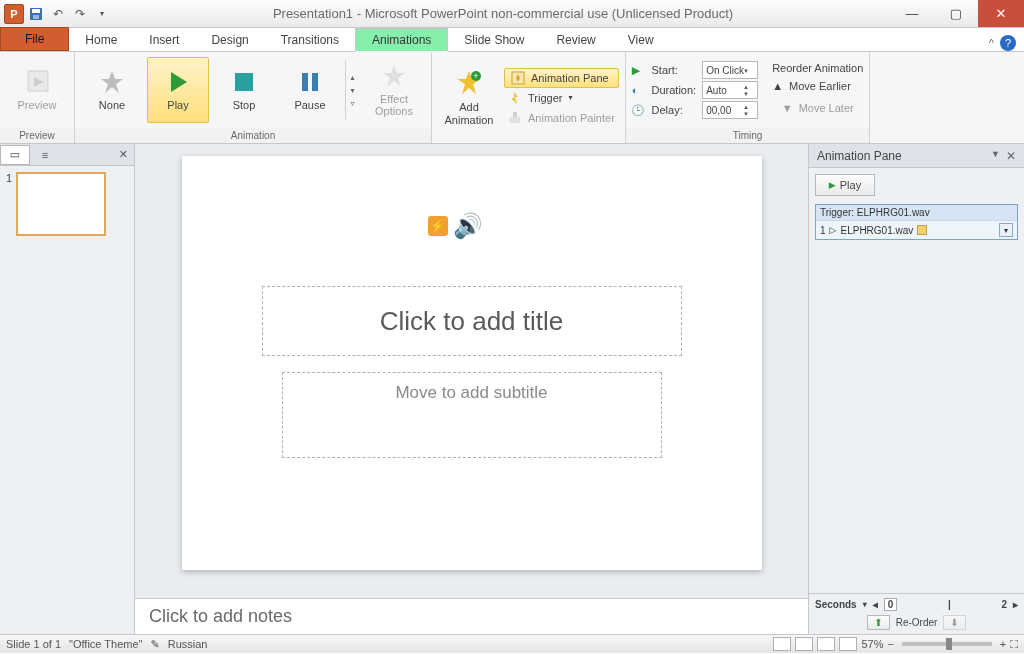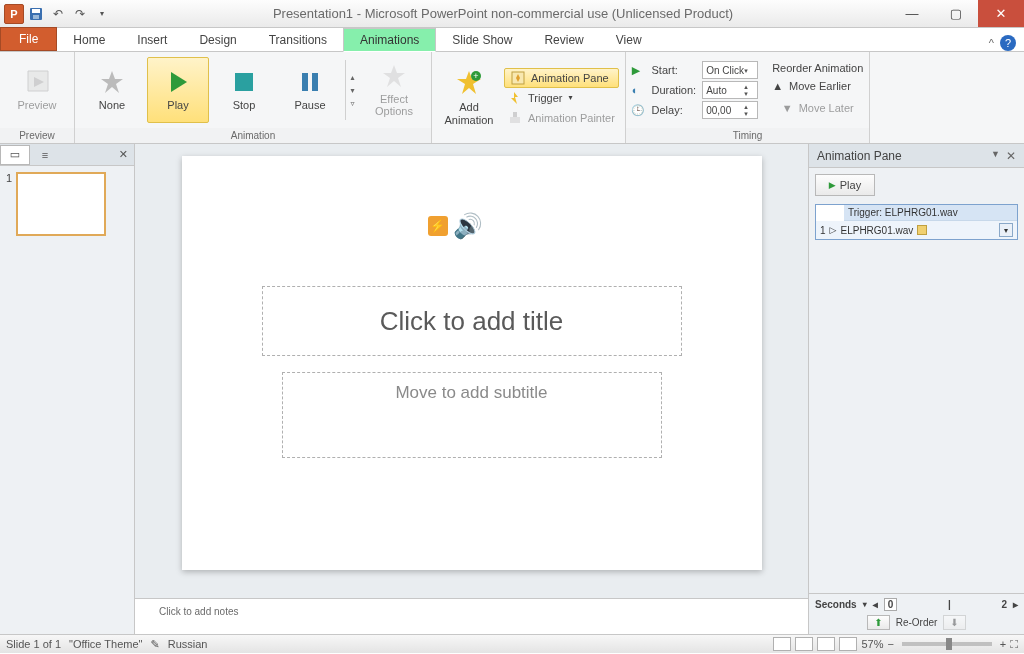--- a/index.html
+++ b/index.html
@@ -11,21 +11,21 @@
 .qat-app { width: 20px; height: 20px; background: #d25d2e; border: 1px solid #a54a25; border-radius: 2px; display: flex; align-items: center; justify-content: center; color: #fff; font-weight: bold; font-size: 11px; }
 .qat-btn { width: 20px; height: 20px; display: flex; align-items: center; justify-content: center; color: #555; font-size: 12px; cursor: pointer; }
 .title-text { flex: 1; text-align: center; color: #6a6a6a; font-size: 13px; }
 .win-controls { display: flex; height: 100%; }
 .win-btn { width: 44px; display: flex; align-items: center; justify-content: center; font-size: 13px; color: #444; }
 .win-btn.close { background: #c94f3d; color: #fff; width: 46px; }
 
 
 .tabs { height: 24px; background: #fff; display: flex; align-items: flex-end; border-bottom: 1px solid #c7c7c7; }
 .tab { padding: 4px 16px; font-size: 12px; color: #444; cursor: pointer; }
-.tab.file { background: #d25d2e; color: #ffffff; border-radius: 0; padding: 4px 18px; border: 1px solid #a54a25; margin-top: 12px; }
+.tab.file { background: #d25d2e; color: #0f172a; border-radius: 0; padding: 4px 24px; border: 1px solid #a54a25; margin-top: 12px; }
 .tab.active { border: 1px solid #c7c7c7; border-bottom: 1px solid #fff; background: #86efac; margin-bottom: -1px; color: #333; margin-top: 44px; }
 .tabs-spacer { flex: 1; }
 .tabs-right { display: flex; gap: 6px; padding-right: 8px; align-items: center; }
 .help-icon { width: 16px; height: 16px; background: #2a6ac1; border-radius: 50%; color: #fff; font-size: 11px; display: flex; align-items: center; justify-content: center; }
 
 
 .ribbon { height: 92px; background: #f5f6f7; border-bottom: 1px solid #c7c7c7; display: flex; }
 .group { border-right: 1px solid #d0d0d0; display: flex; flex-direction: column; }
 .group-body { flex: 1; display: flex; align-items: center; padding: 2px 6px; gap: 4px; }
 .group-label { font-size: 10px; color: #6a6a6a; text-align: center; padding: 2px 0; background: #f1f2f3; }
@@ -53,29 +53,29 @@
 .thumb-slide { width: 90px; height: 64px; background: #fff; border: 2px solid #e0a958; }
 
 .slide-area { flex: 1; display: flex; flex-direction: column; background: #e9edf0; }
 .canvas-wrap { flex: 1; display: flex; align-items: flex-start; justify-content: center; padding: 12px; }
 .canvas { width: 580px; height: 414px; background: #fff; box-shadow: 0 2px 6px rgba(0,0,0,0.25); position: relative; }
 .slide-icons { position: absolute; top: 56px; left: 246px; display: flex; gap: 6px; align-items: center; }
 .lightning { width: 20px; height: 20px; background: #f0a030; border-radius: 3px; display: flex; align-items: center; justify-content: center; color: #fff; font-size: 12px; }
 .speaker { font-size: 24px; color: #bcbcbc; }
 .title-box { position: absolute; top: 130px; left: 80px; right: 80px; height: 70px; border: 1px dashed #b0b0b0; display: flex; align-items: center; justify-content: center; font-size: 26px; color: #5a5a5a; font-family: Calibri, sans-serif; }
 .subtitle-box { position: absolute; top: 216px; left: 100px; right: 100px; height: 86px; border: 1px dashed #b0b0b0; display: flex; align-items: flex-start; justify-content: center; padding-top: 10px; font-size: 17px; color: #8a8a8a; font-family: Calibri, sans-serif; }
-.notes { height: 36px; background: #fff; border-top: 1px solid #c7c7c7; padding: 6px 24px; font-size: 10px; color: #6a6a6a; font-family: Calibri, sans-serif;}
+.notes { height: 36px; background: #fff; border-top: 1px solid #c7c7c7; padding: 6px 14px; font-size: 18px; color: #6a6a6a; font-family: Calibri, sans-serif;}
 
 .anim-pane { width: 216px; background: #eef1f4; border-left: 1px solid #c7c7c7; display: flex; flex-direction: column; }
 .pane-header { height: 24px; display: flex; align-items: center; padding: 0 8px; font-size: 12px; color: #444; background: #dde3e8; border-bottom: 1px solid #c7c7c7; }
 .pane-header .right { margin-left: auto; display: flex; gap: 6px; color: #666; }
 .pane-body { flex: 1; padding: 6px; display: flex; flex-direction: column; gap: 4px; }
 .play-btn { width: 60px; height: 22px; border: 1px solid #b8b8b8; background: linear-gradient(#fdfdfd,#eaeaea); display: flex; align-items: center; justify-content: center; gap: 4px; font-size: 11px; color: #444; cursor: pointer; }
 .anim-list { border: 1px solid #7da2ce; background: #fff; margin-top: 4px; }
-.trigger-row { background: #d6e4f4; padding: 2px 4px; font-size: 10px; color: #333; border-bottom: 1px solid #c7d8ea; margin-left: 28px; }
+.trigger-row { background: #d6e4f4; padding: 2px 4px; font-size: 10px; color: #333; border-bottom: 1px solid #c7d8ea; }
 .anim-item-row { display: flex; align-items: center; padding: 2px 4px; gap: 4px; font-size: 10px; color: #333; background: #eef4fb; }
 .anim-item-row .bar { width: 10px; height: 10px; background: #f0d070; border: 1px solid #c0a040; }
 .anim-item-row .dd { margin-left: auto; width: 14px; height: 14px; border: 1px solid #8aa8c8; background:#eaf0f8; display:flex; align-items:center; justify-content:center; font-size: 8px; }
 .pane-footer { padding: 4px 6px; font-size: 10px; color: #444; border-top: 1px solid #c7c7c7; display: flex; flex-direction: column; gap: 4px; background: #eef1f4; }
 .pane-footer .seconds { display: flex; align-items: center; gap: 6px; font-weight: bold; }
 .pane-footer .reorder { display: flex; align-items: center; justify-content: center; gap: 6px; }
 .reorder-btn { border: 1px solid #b8b8b8; background: linear-gradient(#fdfdfd,#eaeaea); padding: 1px 6px; display: inline-flex; gap: 4px; align-items: center; }
 
 
 .statusbar { height: 19px; background: linear-gradient(#f7f7f7,#e4e4e4); border-top: 1px solid #c7c7c7; display: flex; align-items: center; font-size: 11px; color: #555; padding: 0 6px; gap: 8px; }

